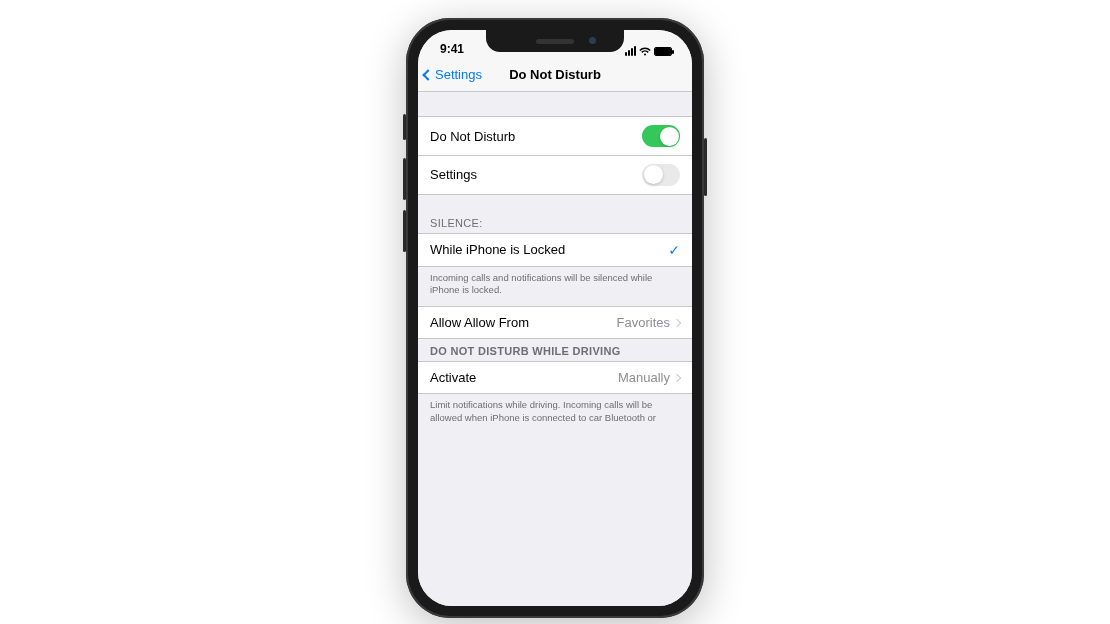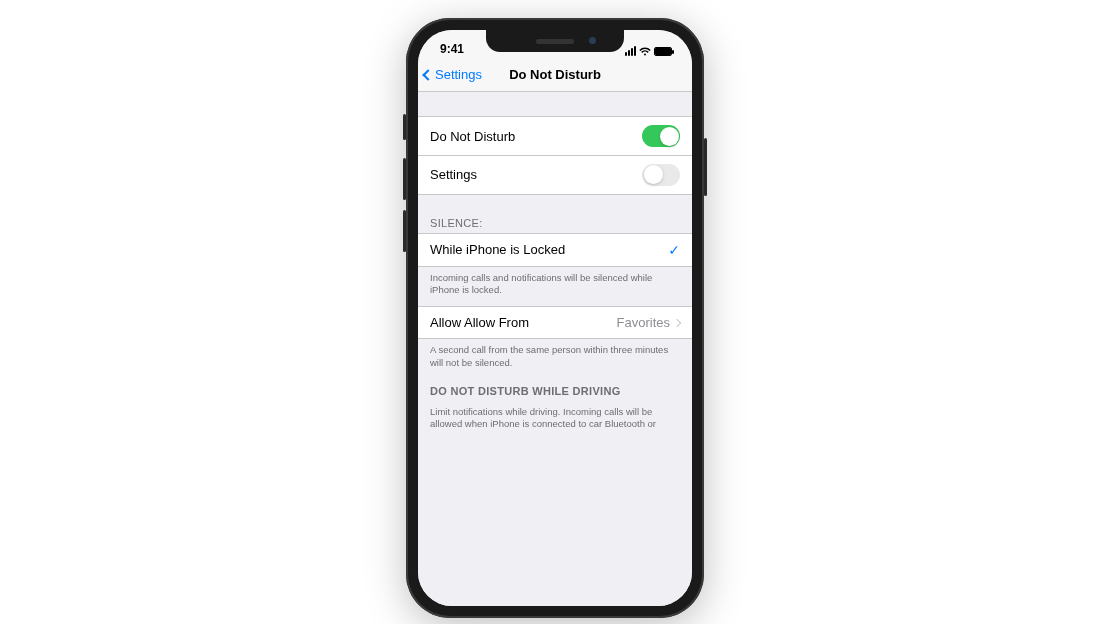--- a/index.html
+++ b/index.html
@@ -238,19 +238,25 @@
       <div class="footer-text">Incoming calls and notifications will be silenced while iPhone is locked.</div>
 
       <div class="row">
         <span class="row-label">Allow Allow From</span>
         <span class="row-value">
           <span>Favorites</span>
           <div class="chevron-right"></div>
         </span>
       </div>
 
-      <div class="footer-text">A second call from the same person within three minutes will not be silenced.</div>
 
       <div class="header-text" style="padding-top:6px;font-weight:bold;">DO NOT DISTURB WHILE DRIVING</div>
+      <div class="row">
+        <span class="row-label">Activate</span>
+        <span class="row-value">
+          <span>Manually</span>
+          <div class="chevron-right"></div>
+        </span>
+      </div>
       <div class="footer-text">Limit notifications while driving. Incoming calls will be allowed when iPhone is connected to car Bluetooth or</div>
     </div>
   </div>
 </div>
 
 </body></html>

